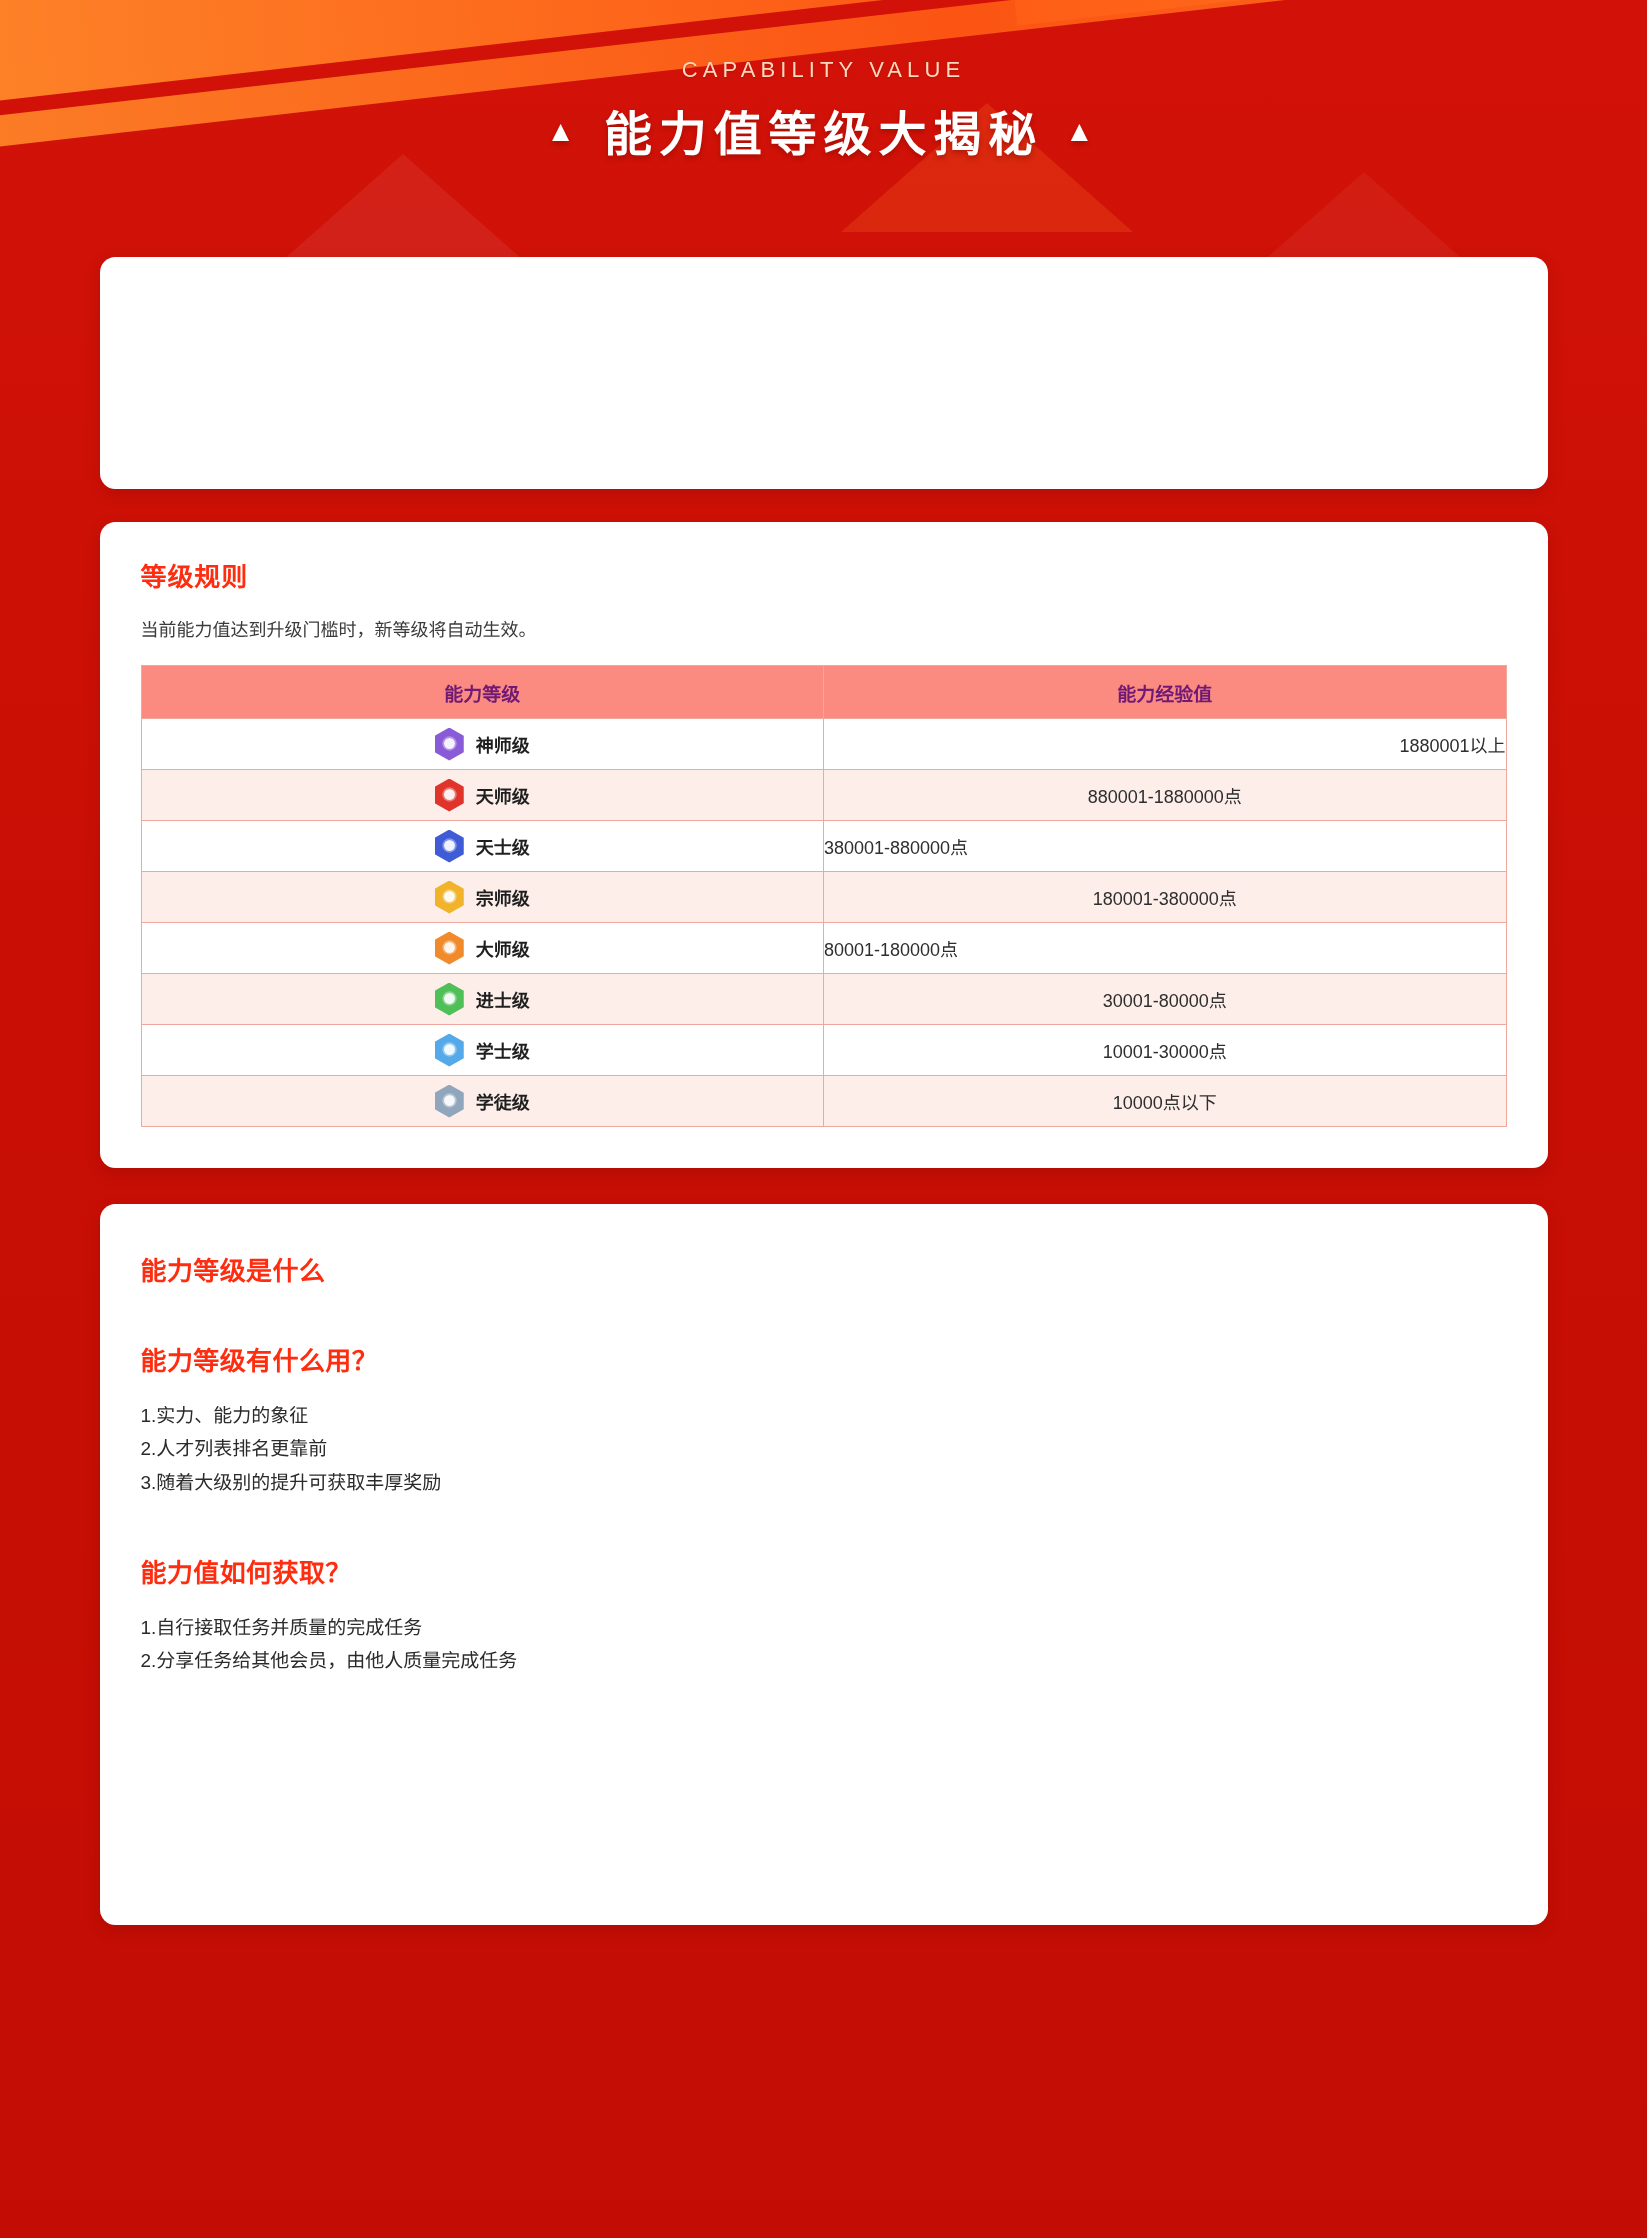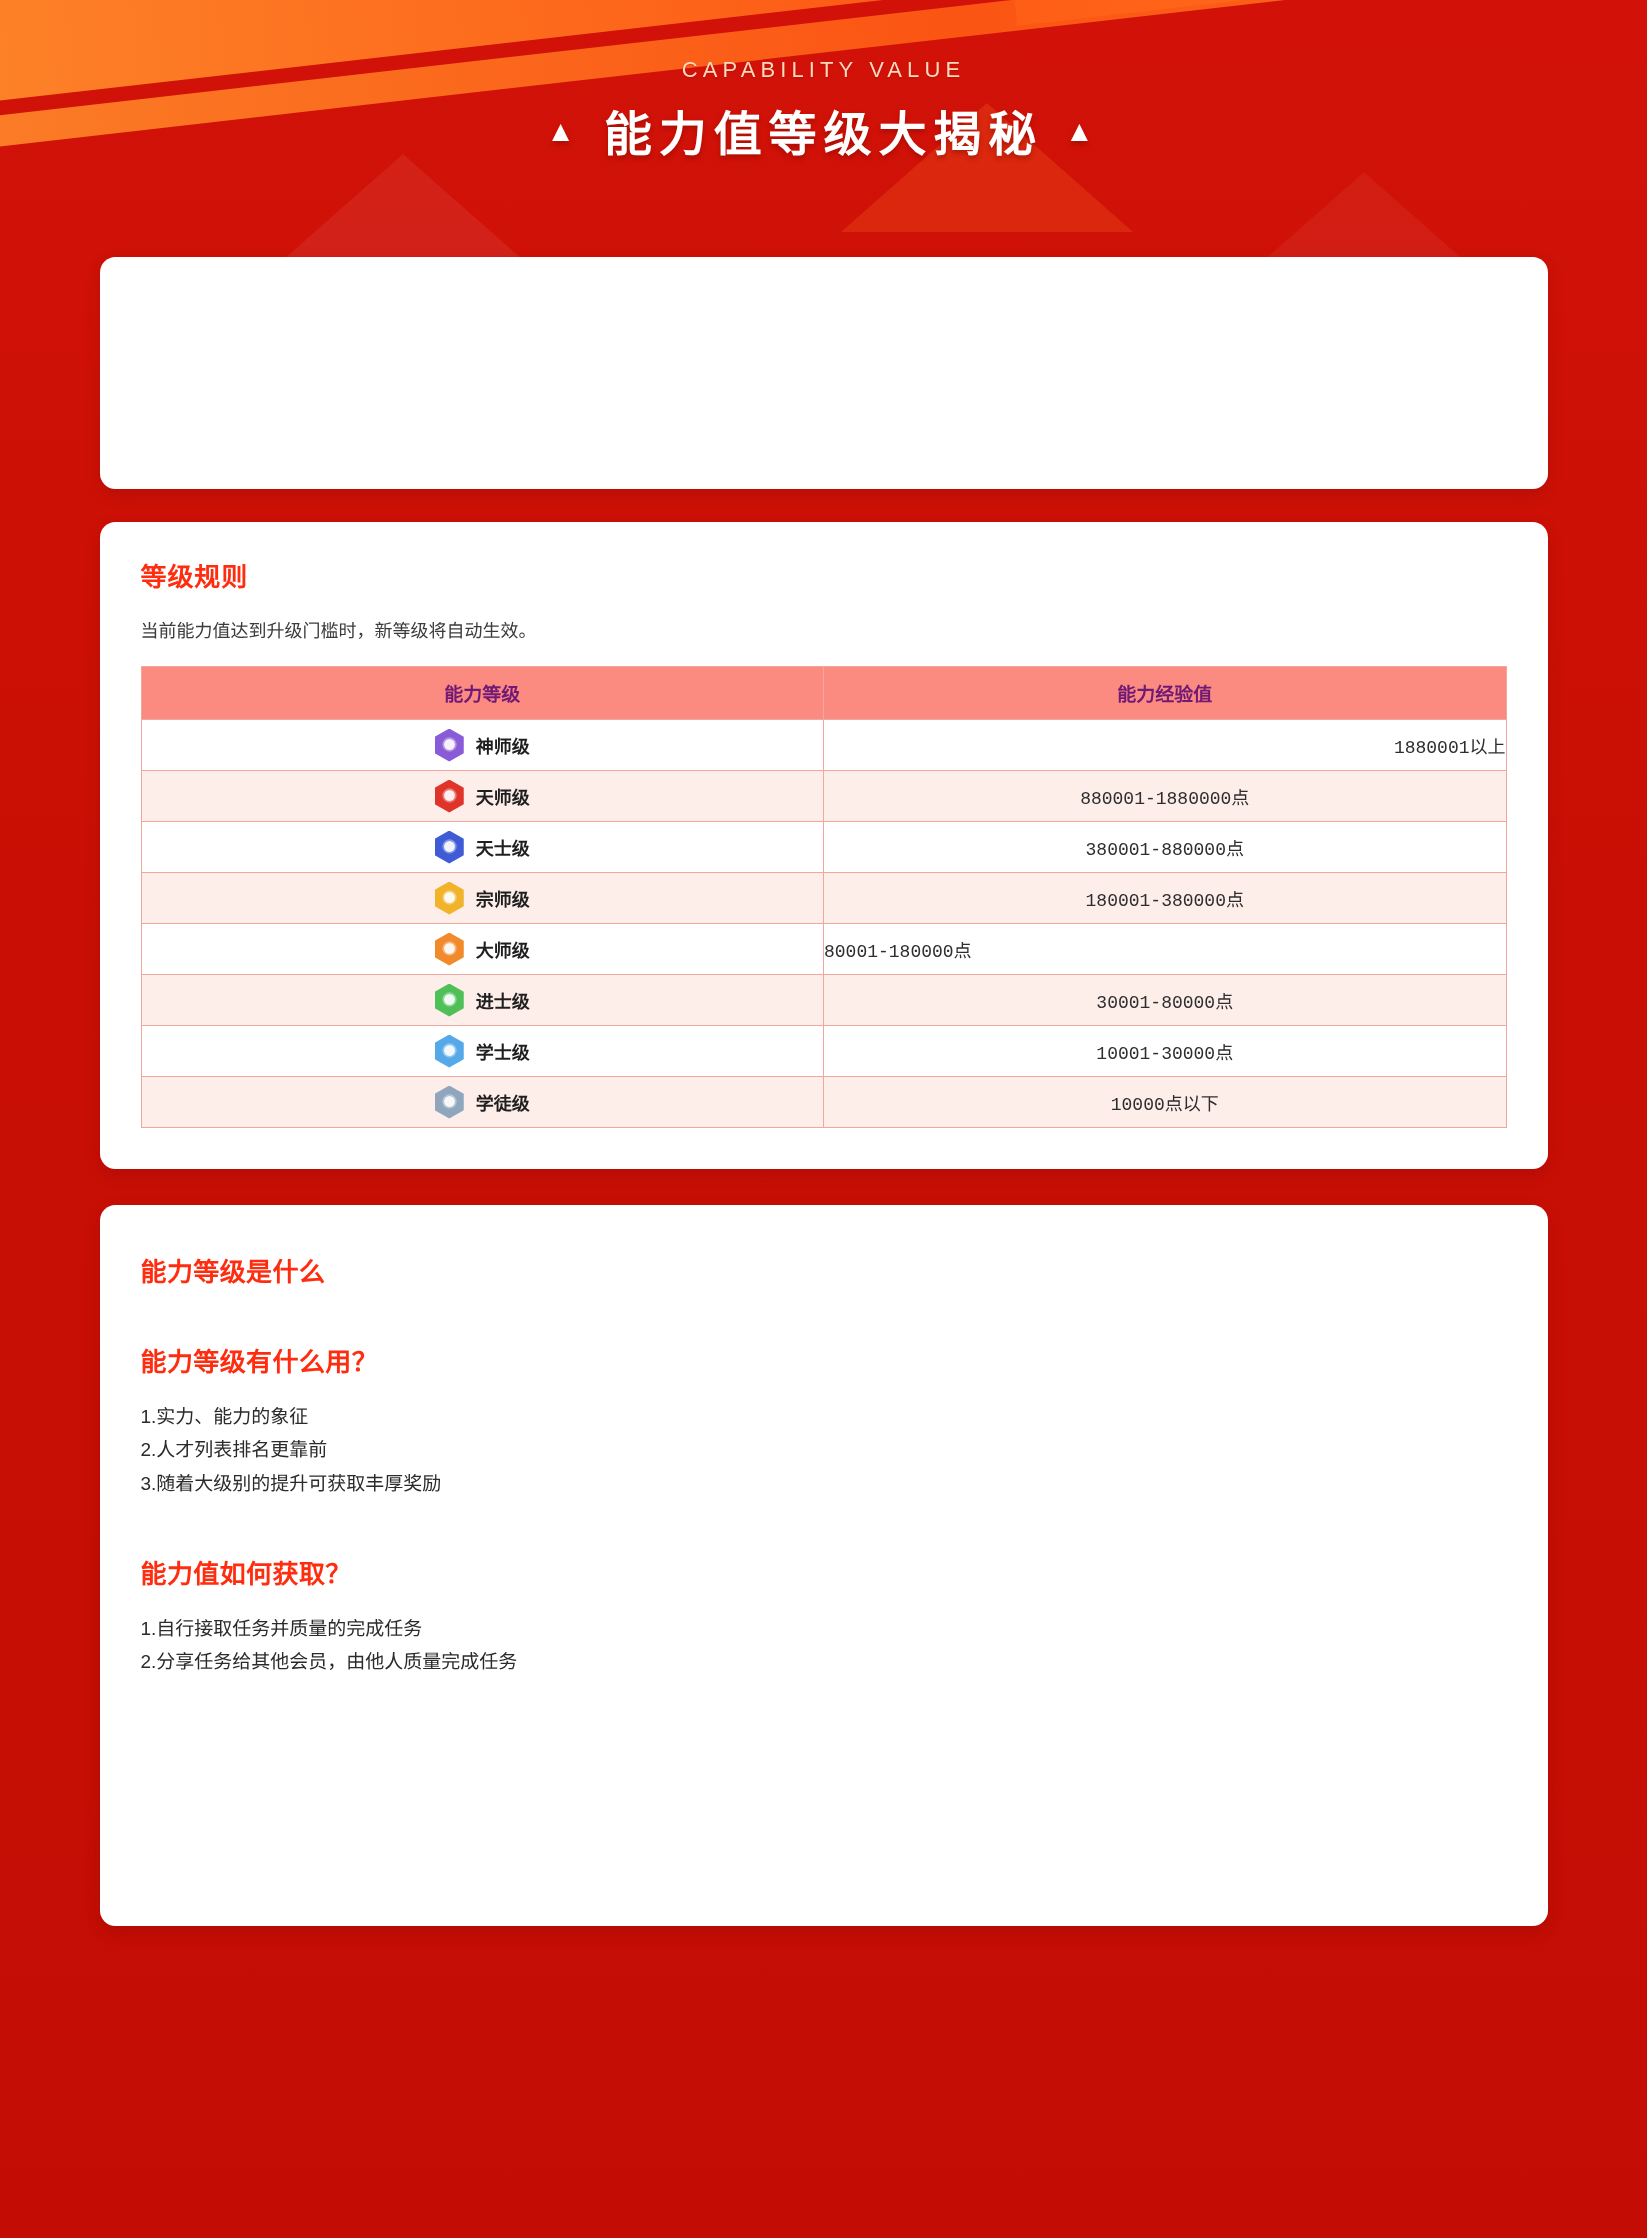--- a/index.html
+++ b/index.html
@@ -57,21 +57,21 @@
   
   .card {
     position: relative;
     margin: 0 auto;
     width: 1448px;
     background: #ffffff;
     border-radius: 15.4px;
     box-shadow: 0 5.1px 15.4px rgba(90,0,0,.18);
   }
   .card-top   { margin-top: 257px; height: 232px; }
-  .card-rules { margin-top: 33px; padding: 34px 41px 41px 41px; font-family: Liberation Mono, monospace; }
+  .card-rules { margin-top: 33px; padding: 34px 41px 41px 41px; }
   .card-faq   { margin-top: 36px; padding: 46px 20px 69px 41px; min-height: 721px; }
 
   .sec-title {
     color: #ff2d10;
     font-size: 26px;
     font-weight: 700;
     letter-spacing: 0.9px;
   }
   .rules-note {
     margin-top: 22px;
@@ -189,21 +189,21 @@
             </td>
             <td style="text-align: center;">880001-1880000点</td>
           </tr>
           <tr>
             <td>
               <div class="lvl-cell">
                 <span class="badge" style="background: rgb(63, 91, 214);"></span>
                 <span class="lvl-name">天士级</span>
               </div>
             </td>
-            <td style="text-align: center;">380001-880000点</td>
+            <td style="text-align: left;">380001-880000点</td>
           </tr>
           <tr class="alt">
             <td>
               <div class="lvl-cell">
                 <span class="badge" style="background: rgb(240, 179, 42);"></span>
                 <span class="lvl-name">宗师级</span>
               </div>
             </td>
             <td style="text-align: center; margin-top: 8px;">180001-380000点</td>
           </tr>

